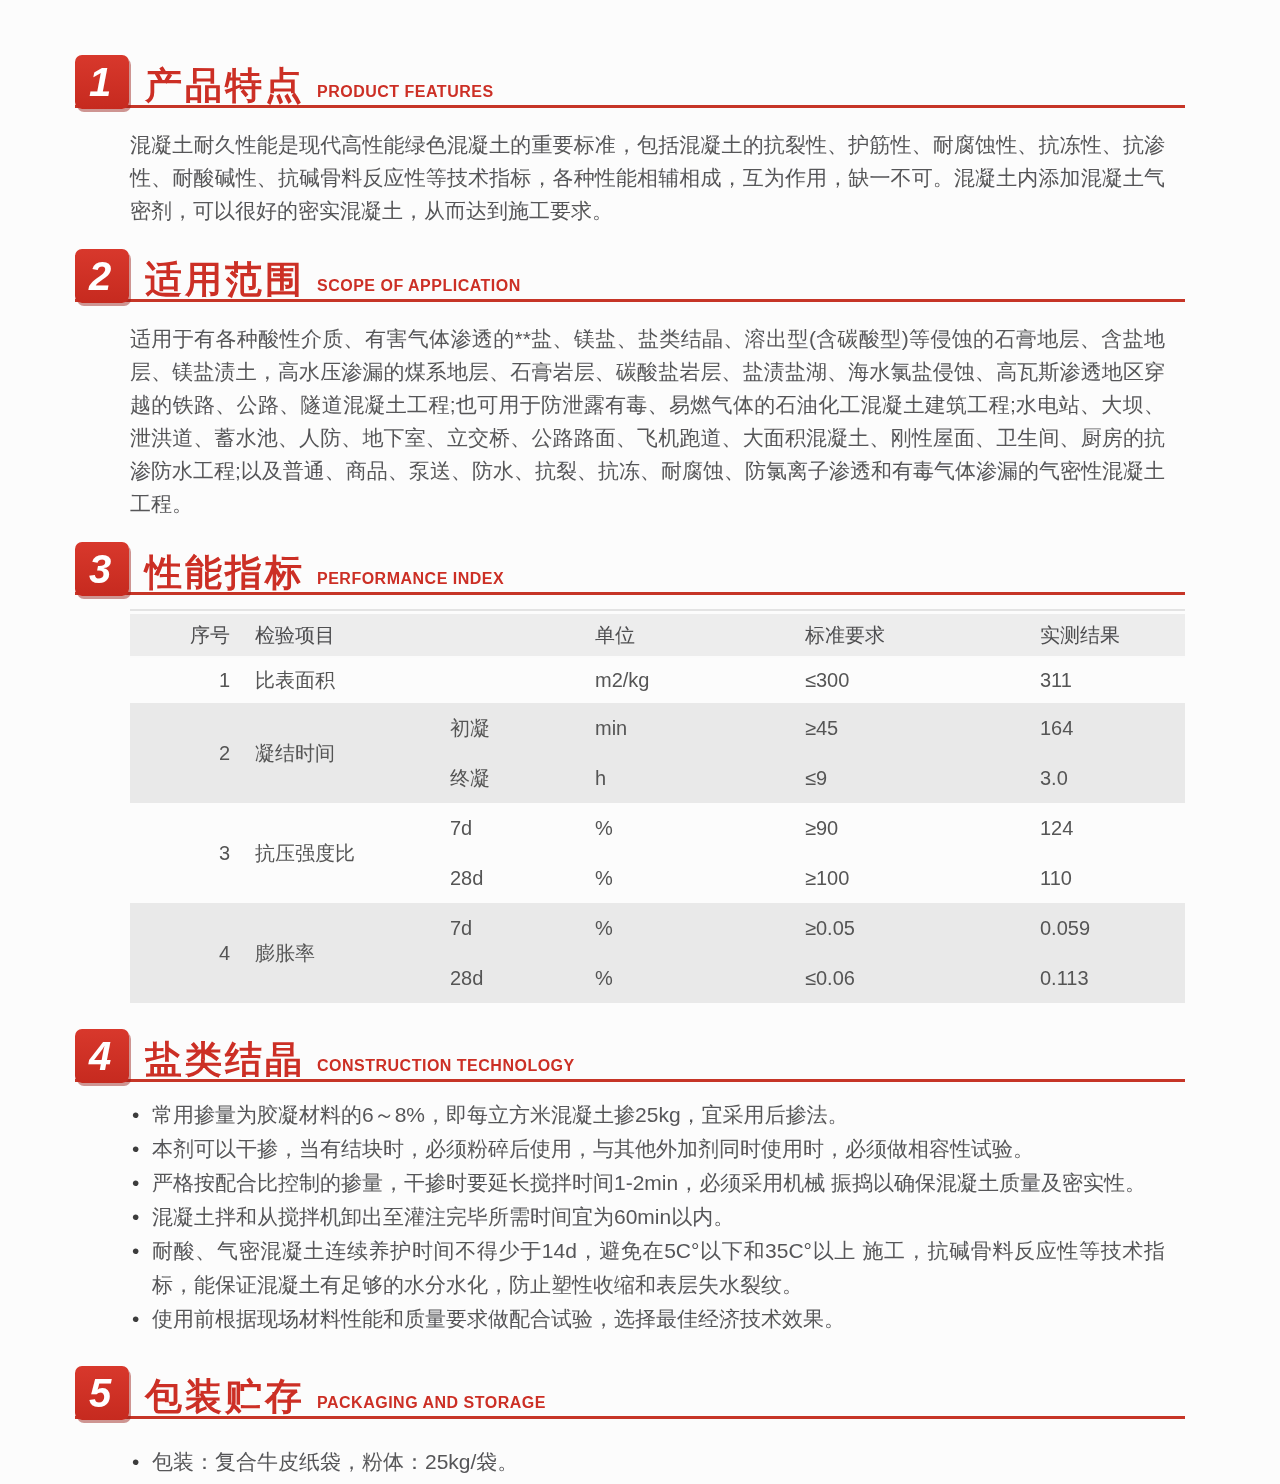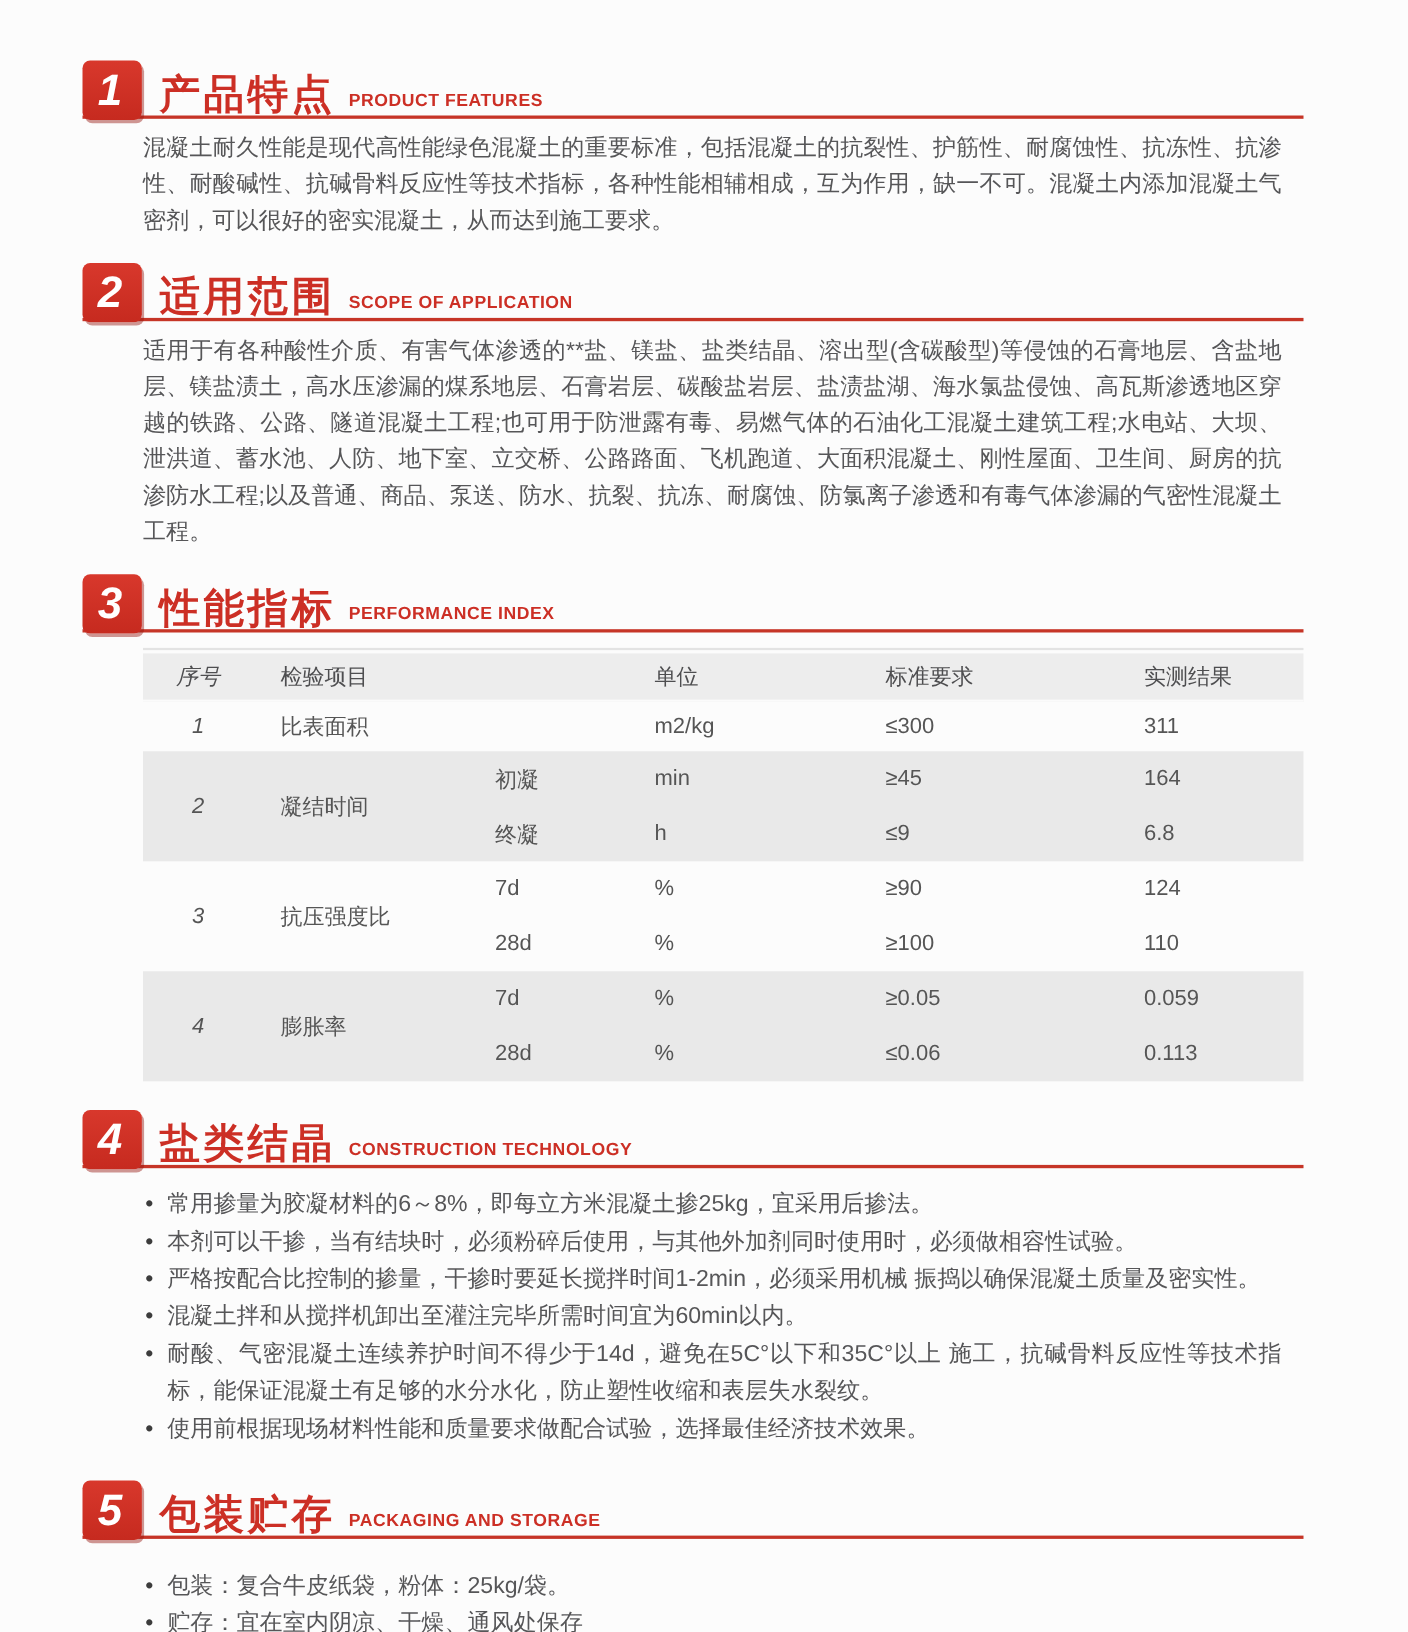--- a/index.html
+++ b/index.html
@@ -44,21 +44,21 @@
     font-size:37px;font-weight:700;letter-spacing:3px;line-height:1;
   }
   .sec-sub{
     margin:0 0 5px 12px;
     color:var(--red);
     font-size:16px;font-weight:700;letter-spacing:.5px;line-height:1;
   }
 
   
   .para{
-    margin:10px 20px 0 55px;
+    margin:20px 20px 0 55px;
     font-size:21px;line-height:33px;
     text-align:justify;
     color:var(--text);
   }
   .sec2{margin-top:22px;}
   .sec3{margin-top:22px;}
   .sec4{margin-top:26px;}
   .sec5{margin-top:30px;}
 
   
@@ -73,21 +73,21 @@
     display:grid;
     grid-template-columns:100px 200px 150px 210px 240px 155px;
   }
   .t-row{align-items:center;}
   .t-head{background:var(--head-shade);height:44px;border-bottom:2px solid #fbfbfb;}
   .t-head .c{color:#4e4e50;}
   .t-single{height:45px;background:transparent;}
   .t-block{grid-auto-rows:50px;align-items:center;}
   .shade{background:var(--shade);}
   .c{padding:0;}
-  .c.no{text-align:center;font-style:italic;}
+  .c.no{text-align:right;}
   .c.item{padding-left:25px;}
   .c.sub{padding-left:20px;}
   .c.unit{padding-left:15px;}
   .c.std{padding-left:15px;}
   .c.res{padding-left:10px;}
   .span2{grid-row:span 2;}
 
   
   .bullets{
     margin:16px 20px 0 55px;padding:0;list-style:none;
@@ -160,21 +160,21 @@
       <div class="t-block shade">
         <div class="c no span2">2</div>
         <div class="c item span2">凝结时间</div>
         <div class="c sub">初凝</div>
         <div class="c unit">min</div>
         <div class="c std">≥45</div>
         <div class="c res">164</div>
         <div class="c sub">终凝</div>
         <div class="c unit">h</div>
         <div class="c std">≤9</div>
-        <div class="c res">6.8</div>
+        <div class="c res">3.0</div>
       </div>
 
       <div class="t-block">
         <div class="c no span2">3</div>
         <div class="c item span2">抗压强度比</div>
         <div class="c sub">7d</div>
         <div class="c unit">%</div>
         <div class="c std">≥90</div>
         <div class="c res">124</div>
         <div class="c sub">28d</div>

